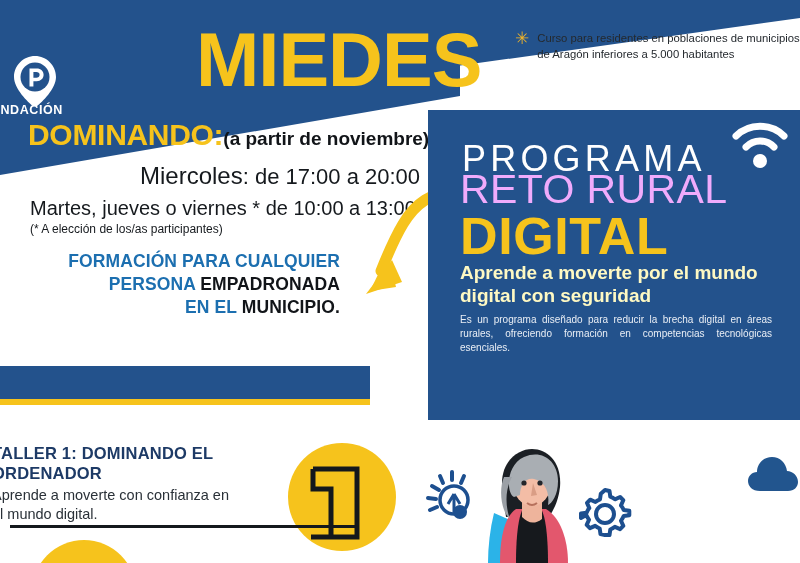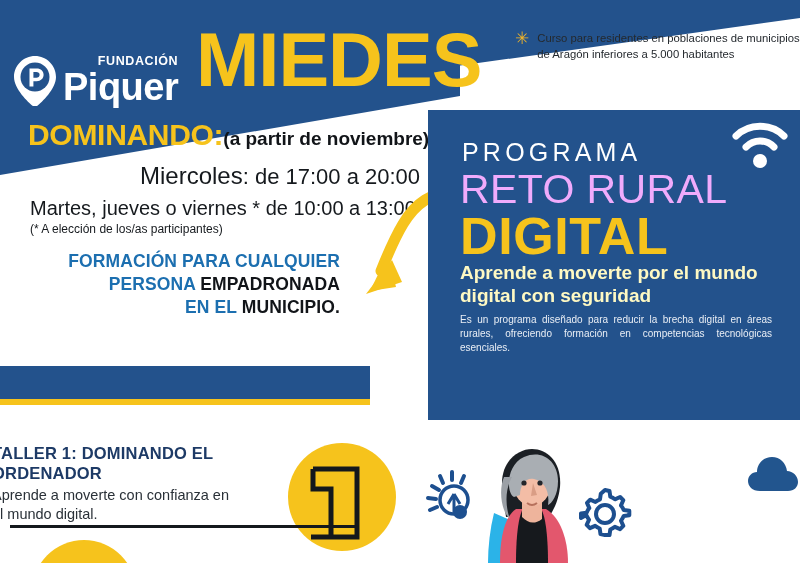--- a/index.html
+++ b/index.html
@@ -81,21 +81,21 @@
   .arrow{position:absolute;left:330px;top:190px;width:120px;height:112px;}
 
   
   .panel{
     position:absolute;left:428px;top:110px;width:372px;height:310px;
     background:#23528c;
   }
   .wifi{position:absolute;right:12px;top:12px;width:56px;height:48px;}
   .p-programa{
     position:absolute;left:34px;top:28px;color:#ffffff;
-    font-size:25px;font-weight:400;letter-spacing:4.2px;
+    font-size:36px;font-weight:400;letter-spacing:4.2px;
   }
   .p-reto{
     position:absolute;left:32px;top:56px;color:#f0abfc;
     font-size:41px;font-weight:400;letter-spacing:.4px;
   }
   .p-digital{
     position:absolute;left:32px;top:96px;color:#f6c31c;
     font-size:52px;font-weight:700;letter-spacing:.6px;
   }
   .p-tagline{
@@ -158,21 +158,20 @@
   <div class="logo">
     <span class="pin">
       <svg viewBox="0 0 42 50" width="42" height="50">
         <path d="M21 0C9.4 0 0 9.4 0 21c0 12.5 15.6 26.5 19.4 29.4.9.7 2.3.7 3.2 0C26.4 47.5 42 33.5 42 21 42 9.4 32.6 0 21 0z" fill="#ffffff"></path>
         <circle cx="21" cy="21" r="14.5" fill="#23528c"></circle>
         <path d="M15.5 12.5h7.2c4.1 0 6.9 2.6 6.9 6.3s-2.8 6.4-6.9 6.4h-3.3v5.4h-3.9V12.5zm3.9 3.5v5.7h2.9c2 0 3.3-1.1 3.3-2.9 0-1.8-1.3-2.8-3.3-2.8h-2.9z" fill="#ffffff"></path>
       </svg>
     </span>
     <span class="logo-text">
       <span class="fundacion">FUNDACIÓN</span>
-      <span class="piquer">Piquer</span>
     </span>
   </div>
 
   <div class="miedes">MIEDES</div>
 
   <div class="topnote">
     <span class="asterisk">✳</span>
     <span class="topnote-text">Curso para residentes en poblaciones de municipios de Aragón inferiores a 5.000 habitantes</span>
   </div>
 

